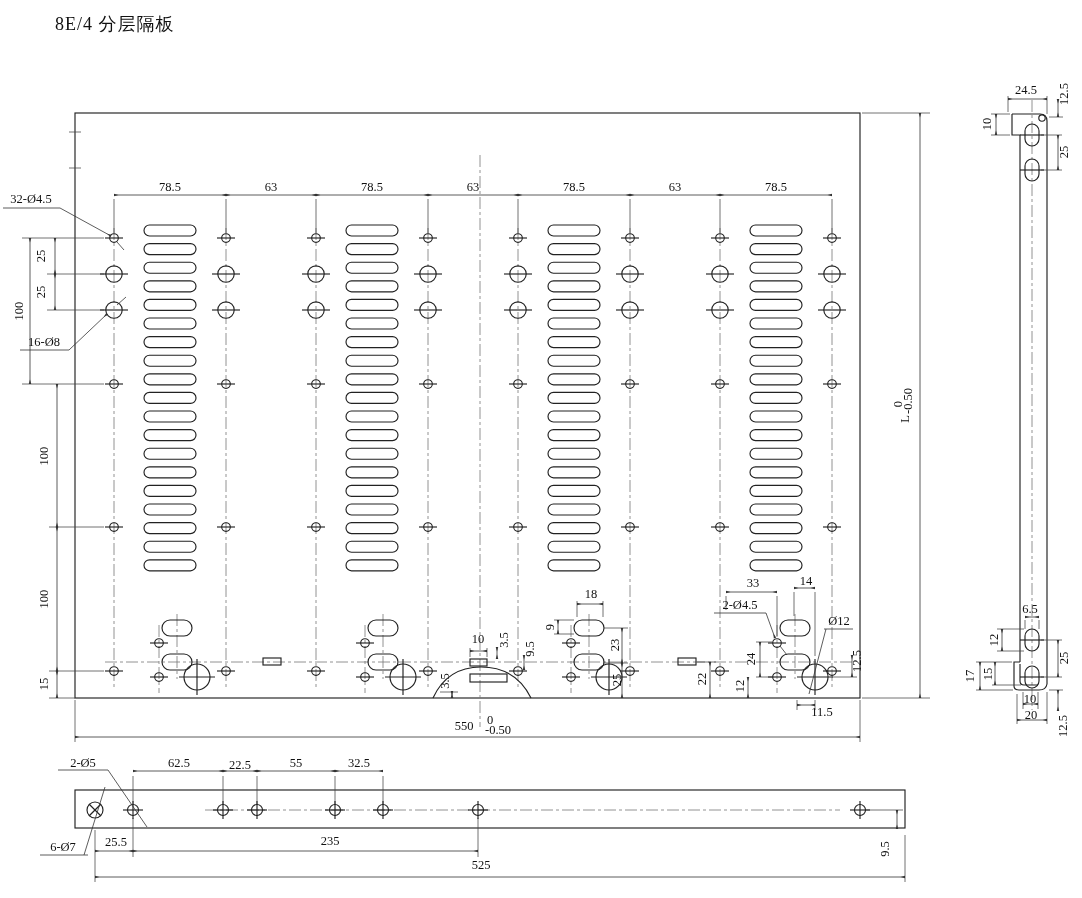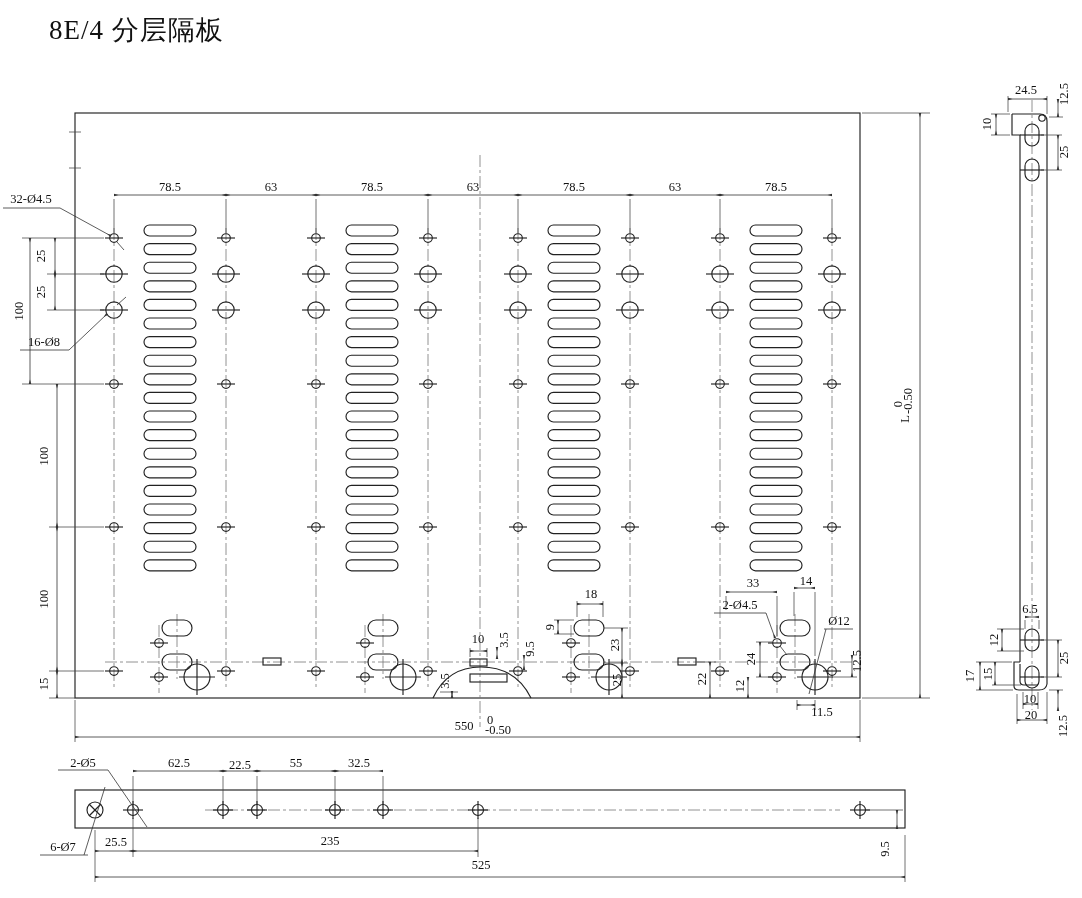--- a/index.html
+++ b/index.html
@@ -1,18 +1,18 @@
 <!DOCTYPE html>
 <html><head>
 <meta charset="utf-8">
 <style>
   html,body{margin:0;padding:0;background:#ffffff;}
   .stage{position:relative;width:1082px;height:898px;background:#fff;overflow:hidden;
          font-family:"Liberation Serif","DejaVu Serif",serif;}
-  .title{position:absolute;left:49px;top:12px;font-size:27px;color:#111;
+  .title{position:absolute;left:55px;top:12px;font-size:18px;color:#111;
          letter-spacing:1px;font-family:"Liberation Serif","DejaVu Serif",serif;}
   svg{position:absolute;left:0;top:0;}
   .ln{stroke:#222;stroke-width:1.15;fill:none;}
   .xln{stroke:#444;stroke-width:0.75;fill:none;}
   .dln{stroke:#333;stroke-width:0.8;fill:none;}
   .dd{marker-start:url(#ar);marker-end:url(#ar);}
   .de{marker-end:url(#ar);}
   .cl{stroke:#777;stroke-width:0.8;fill:none;stroke-dasharray:12 3 3 3;}
   text{font-family:"Liberation Serif","DejaVu Serif",serif;font-size:12.5px;fill:#111;
        text-anchor:middle;dominant-baseline:middle;}

